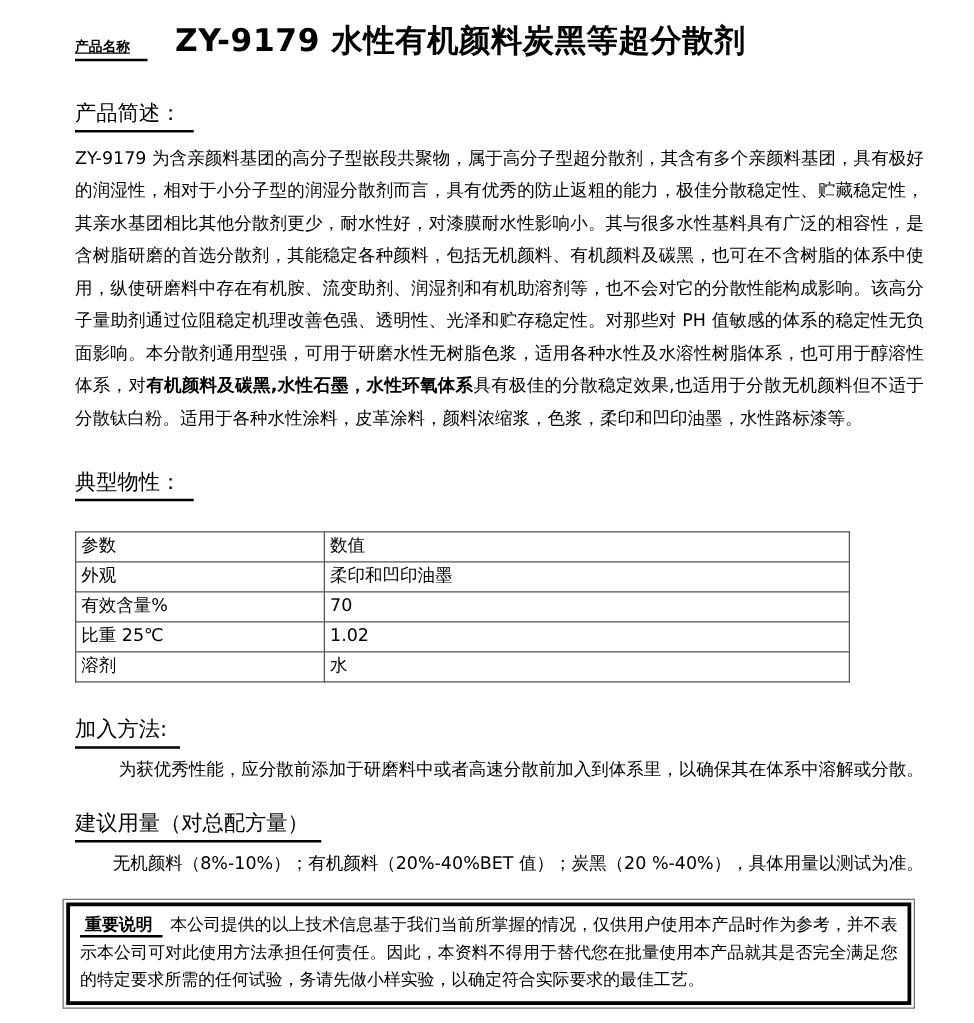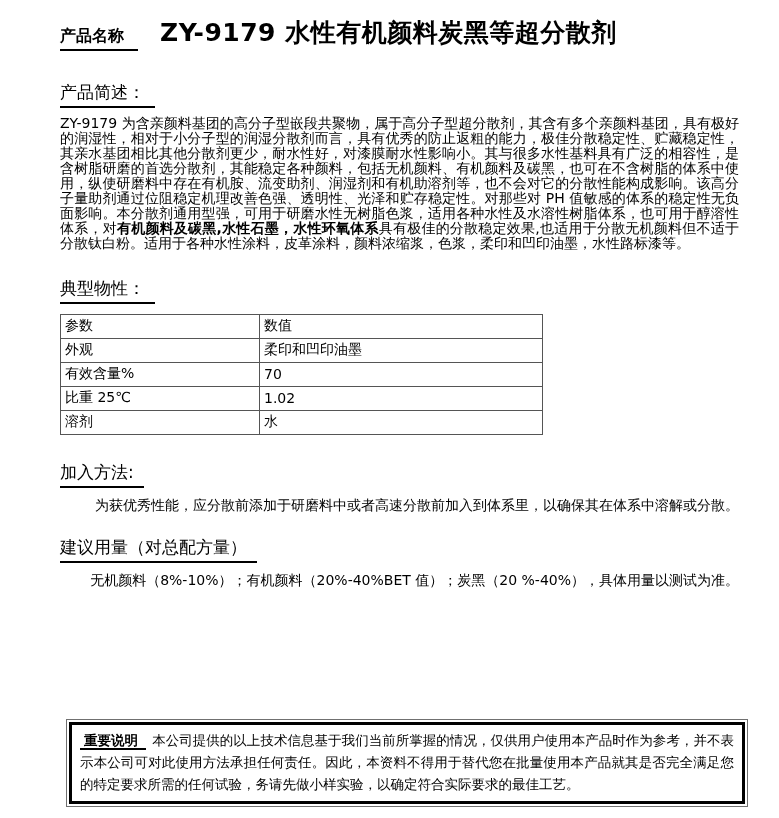--- a/index.html
+++ b/index.html
@@ -19,25 +19,26 @@
     padding: 12px 40px 0 60px;
     position: relative;
   }
   
   .title-row {
     display: flex;
     align-items: baseline;
     margin-top: 4px;
   }
   .title-label {
-    font-size: 16px;
+    font-size: 11px;
     font-weight: bold;
     border-bottom: 2px solid #000;
     padding: 0 14px 2px 0;
     white-space: nowrap;
+    text-decoration: underline;
   }
   .doc-title {
     font-size: 25px;
     font-weight: bold;
     margin-left: 22px;
     letter-spacing: 0.5px;
     white-space: nowrap;
   }
   
   .sec-heading {
@@ -49,49 +50,49 @@
     margin: 0;
   }
   .sec-brief   { margin-top: 30px; }
   .sec-props   { margin-top: 26px; }
   .sec-add     { margin-top: 26px; }
   .sec-dose    { margin-top: 20px; }
   .sec-pack    { margin-top: 22px; }
   
   .body-text {
     font-size: 14px;
-    line-height: 15px;
+    line-height: 26px;
     text-align: justify;
     margin-top: 8px;
   }
   .body-line {
     font-size: 14px;
     line-height: 21px;
     margin-top: 7px;
     text-align: right;
   }
   .bold { font-weight: bold; }
   
   table.props {
     border-collapse: collapse;
-    width: 483px;
-    margin-top: 10px;
+    width: 620px;
+    margin-top: 24px;
     font-size: 14px;
   }
   table.props td {
     border: 1px solid #555;
     padding: 2px 4px 3px 4px;
     height: 18px;
     vertical-align: middle;
   }
   table.props td.col-param { width: 190px; }
   
   .notice-outer {
     position: absolute;
-    left: 66px;
+    left: 50px;
     top: 719px;
     width: 682px;
     border: 1px solid #707070;
     padding: 2px;
     box-sizing: border-box;
     background: #fff;
   }
   .notice-inner {
     border: 3px solid #000;
     padding: 4px 8px 6px 8px;

